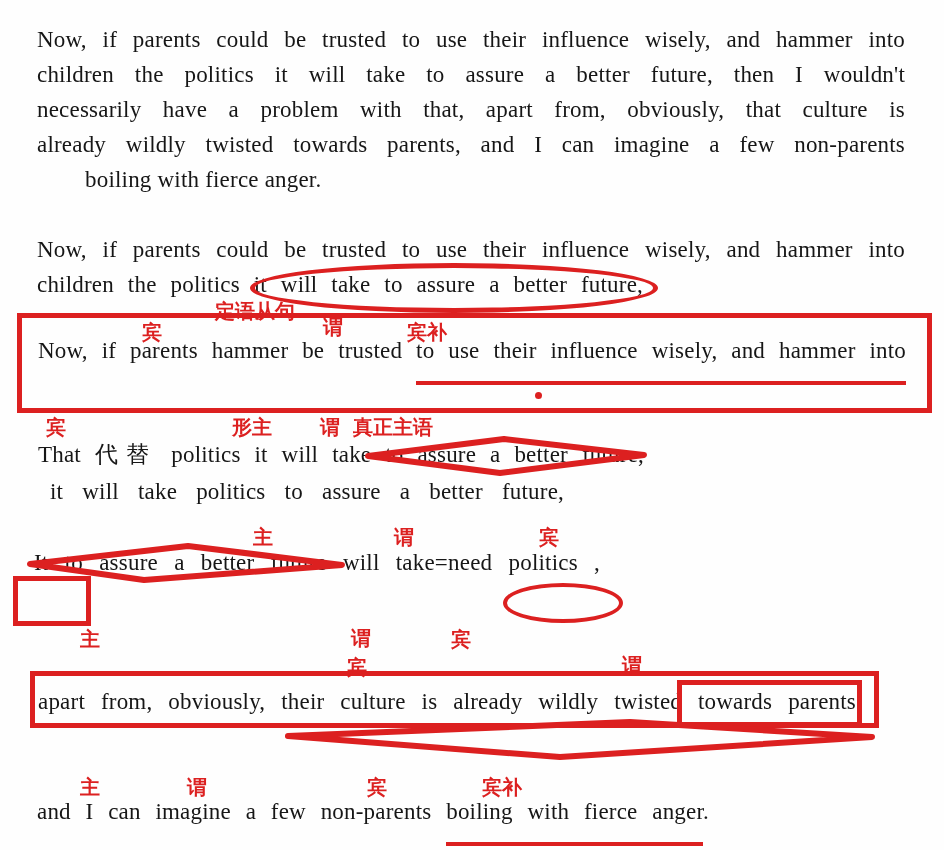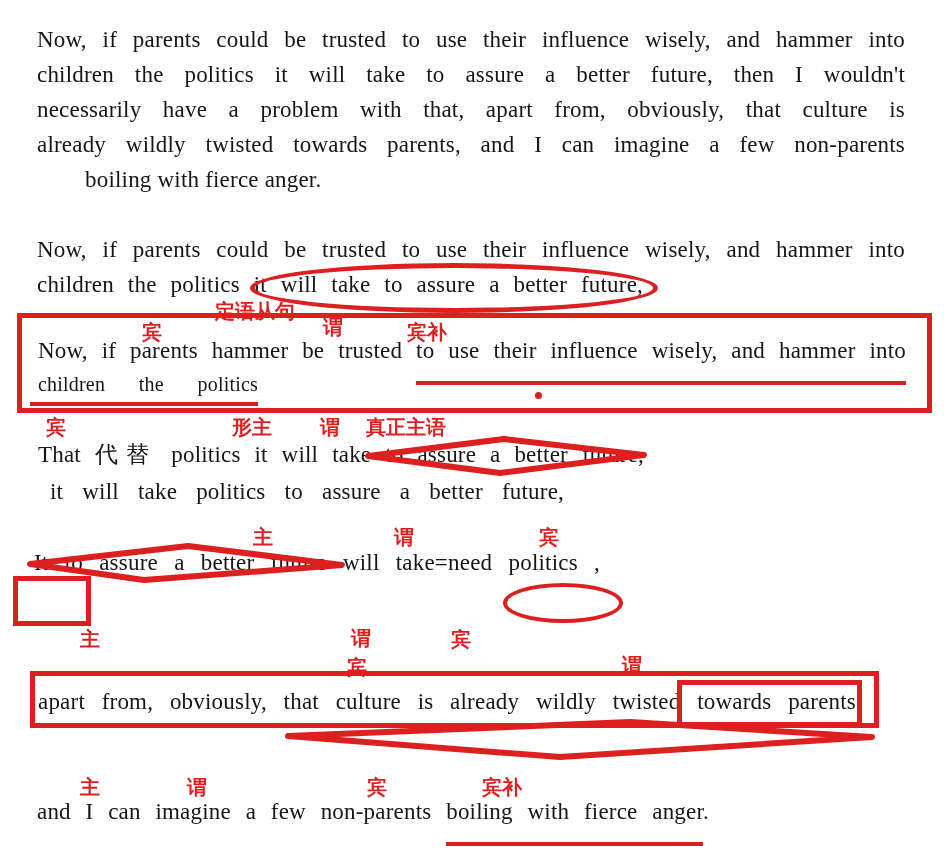--- a/index.html
+++ b/index.html
@@ -45,29 +45,26 @@
   <div class="shape ell" style="left:250px;top:263px;width:398px;height:40px;"></div>
   <div class="lbl" style="left:215px;top:301px;">定语从句</div>
 
   <div class="shape" style="left:17px;top:313px;width:905px;height:90px;"></div>
   <div class="lbl" style="left:142px;top:322px;">宾</div>
   <div class="lbl" style="left:323px;top:317px;">谓</div>
   <div class="lbl" style="left:407px;top:322px;">宾补</div>
   <div class="tline just" style="left:38px;top:333px;width:868px;z-index:3;">
     <span>Now, if parents hammer be trusted </span><span class="ul">to use their influence wisely, and hammer into</span>
   </div>
-  <div class="ulblock" style="left:30px;top:368px;width:228px;height:34px;">
-    <span>children the politics</span>
-  </div>
   <div class="dot" style="left:535px;top:392px;"></div>
 
   <div class="lbl" style="left:46px;top:417px;">宾</div>
   <div class="lbl" style="left:232px;top:417px;">形主</div>
   <div class="lbl" style="left:320px;top:417px;">谓</div>
-  <div class="lbl" style="left:366px;top:417px;">真正主语</div>
+  <div class="lbl" style="left:353px;top:417px;">真正主语</div>
   <div class="tline just" style="left:38px;top:437px;width:606px;">That 代替  politics it will take to assure a better future,</div>
   <svg class="svgshape" style="left:358px;top:434px;" width="294" height="44" viewBox="0 0 294 44">
     <polygon points="10,22 146,5 286,21 142,39" fill="none" stroke="#dc2020" stroke-width="6" stroke-linejoin="round"></polygon>
   </svg>
   <div class="tline just" style="left:50px;top:474px;width:514px;">it will take politics to assure a better future,</div>
 
   <div class="lbl" style="left:253px;top:527px;">主</div>
   <div class="lbl" style="left:394px;top:527px;">谓</div>
   <div class="lbl" style="left:539px;top:527px;">宾</div>
   <div class="tline just" style="left:34px;top:545px;width:566px;">It to assure a better future will take=need politics ,</div>
@@ -77,21 +74,21 @@
   <div class="shape" style="left:13px;top:576px;width:68px;height:40px;"></div>
   <div class="shape ell" style="left:503px;top:583px;width:112px;height:32px;border-width:4px;"></div>
   <div class="lbl" style="left:80px;top:629px;">主</div>
   <div class="lbl" style="left:351px;top:628px;">谓</div>
   <div class="lbl" style="left:451px;top:629px;">宾</div>
 
   <div class="lbl" style="left:347px;top:657px;">宾</div>
   <div class="lbl" style="left:622px;top:655px;">谓</div>
   <div class="shape" style="left:30px;top:671px;width:839px;height:47px;"></div>
   <div class="shape" style="left:677px;top:680px;width:175px;height:37px;"></div>
-  <div class="tline just" style="left:38px;top:684px;width:818px;z-index:3;">apart from, obviously, that culture is already wildly twisted towards parents</div>
+  <div class="tline just" style="left:38px;top:684px;width:818px;z-index:3;">apart from, obviously, their culture is already wildly twisted towards parents</div>
   <svg class="svgshape" style="left:278px;top:714px;" width="602" height="48" viewBox="0 0 602 48">
     <polygon points="10,22 352,8 594,23 282,43" fill="none" stroke="#dc2020" stroke-width="6" stroke-linejoin="round"></polygon>
   </svg>
 
   <div class="lbl" style="left:80px;top:777px;">主</div>
   <div class="lbl" style="left:187px;top:777px;">谓</div>
   <div class="lbl" style="left:367px;top:777px;">宾</div>
   <div class="lbl" style="left:482px;top:777px;">宾补</div>
   <div class="tline just" style="left:37px;top:794px;width:672px;">
     <span>and I can imagine a few non-parents </span><span class="ul">boiling with fierce anger</span><span>.</span>

